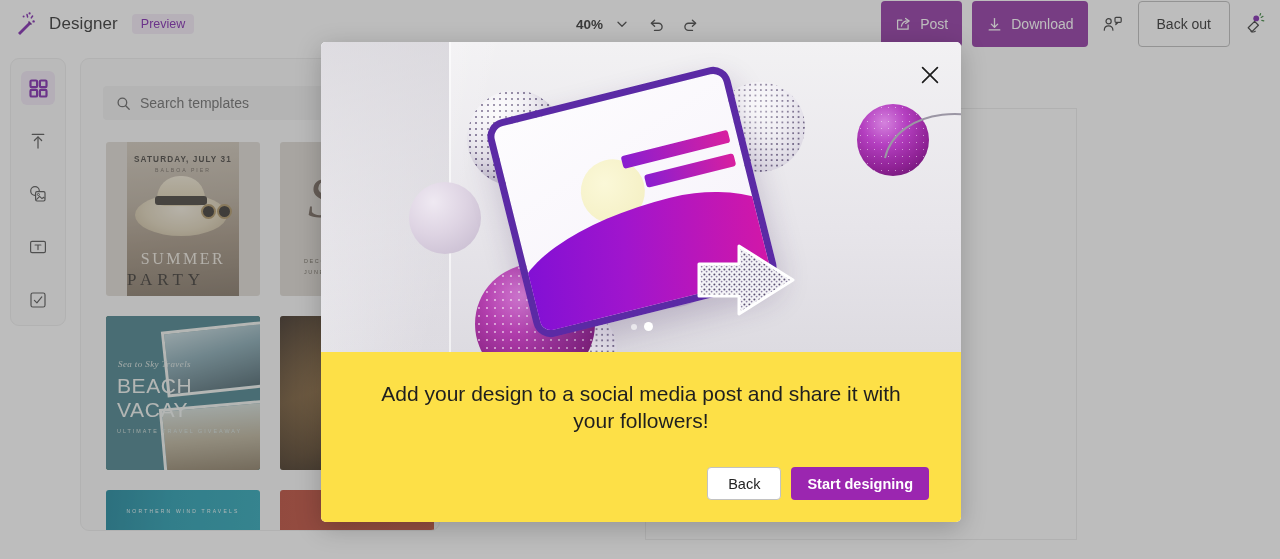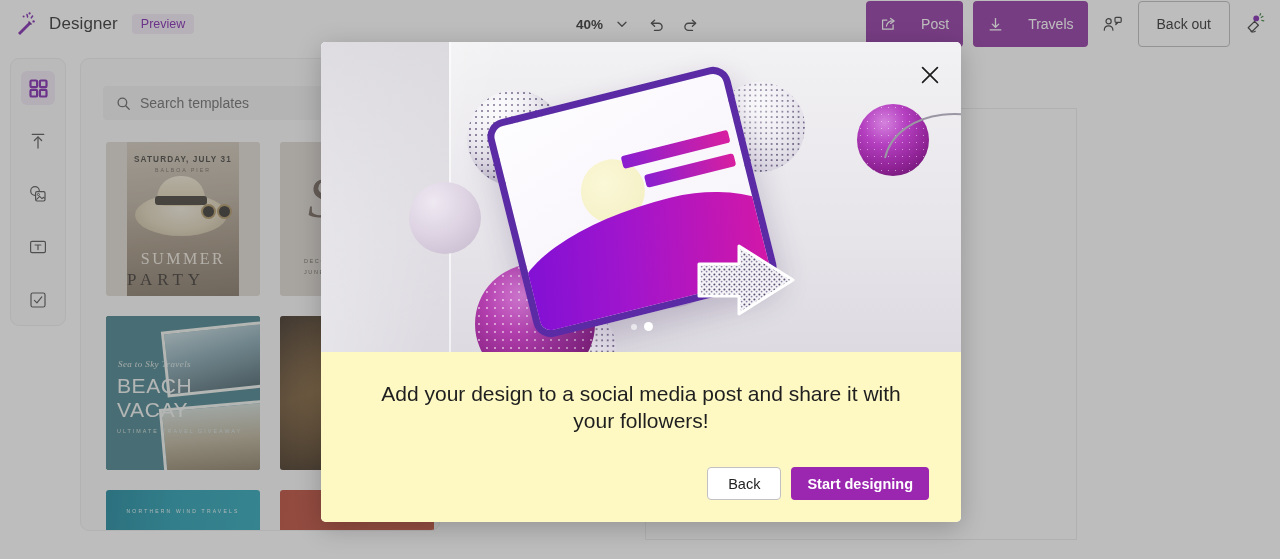--- a/index.html
+++ b/index.html
@@ -33,21 +33,21 @@
     width: 30px; height: 30px; display: flex; align-items: center;
     justify-content: center; border-radius: 4px; background: transparent;
     border: none; cursor: pointer;
   }
 
   .right-tools {
     position: absolute; right: 10px; top: 0; height: 48px;
     display: flex; align-items: center; gap: 10px;
   }
   .btn {
-    display: inline-flex; align-items: center; gap: 24px;
+    display: inline-flex; align-items: center; gap: 8px;
     height: 46px; border-radius: 4px; font-size: 14px; cursor: pointer;
     padding: 0 14px; border: none; white-space: nowrap;
   }
   .btn-primary { background: #8a2a9e; color: #fff; }
   .btn-ghost {
     background: #ffffff; color: #242424; border: 1px solid #b9b9b9;
     padding: 0 18px;
   }
   .plain-ic { background: transparent; border: none; cursor: pointer;
     width: 30px; height: 30px; display: flex; align-items: center;
@@ -222,21 +222,21 @@
     cursor:pointer; z-index: 14; display:flex; align-items:center; justify-content:center;
   }
   .dots { position:absolute; left:310px; bottom:21px; display:flex;
     align-items:center; gap:7px; z-index:13; }
   .dot { width:6px; height:6px; border-radius:50%; background:#ffffff;
     opacity:.6; cursor:pointer; }
   .dot.active { width:9px; height:9px; opacity:1; }
 
   .body {
     flex: 1; padding: 28px 32px 22px 32px; display:flex; flex-direction:column;
-    background:#fef9c3;
+    background:#fde047;
   }
   .headline {
     font-size: 21px; line-height: 27px; color: #1f1f1f; text-align:center;
     font-weight: 400; padding: 0 24px;
   }
   .actions { margin-top: auto; display:flex; justify-content:flex-end; gap: 10px; }
   .m-btn { height: 33px; border-radius: 4px; font-size: 14.5px; cursor:pointer;
     padding: 0 20px; border: none; display:inline-flex; align-items:center; }
   .m-back { background:#fff; color:#242424; border:1px solid #c2c2c2; }
   .m-start { background:#9b26b0; color:#fff; font-weight:600; padding:0 16px; }
@@ -292,21 +292,21 @@
         </svg>
         <span>Post</span>
       </button>
 
       <button class="btn btn-primary">
         <svg width="17" height="17" viewBox="0 0 17 17">
           <path d="M8.5 2.6 V11" fill="none" stroke="#fff" stroke-width="1.3" stroke-linecap="round"></path>
           <path d="M5.3 8.1 L8.5 11.3 L11.7 8.1" fill="none" stroke="#fff" stroke-width="1.3" stroke-linecap="round" stroke-linejoin="round"></path>
           <path d="M3.2 13.9 H13.8" fill="none" stroke="#fff" stroke-width="1.3" stroke-linecap="round"></path>
         </svg>
-        <span>Travels</span>
+        <span>Download</span>
       </button>
 
       <button class="plain-ic">
         <svg width="21" height="19" viewBox="0 0 21 19">
           <circle cx="6.6" cy="6.2" r="2.6" fill="none" stroke="#303030" stroke-width="1.2"></circle>
           <path d="M2.3 15.2 c0-2.7 1.9-4.3 4.3-4.3 s4.3 1.6 4.3 4.3" fill="none" stroke="#303030" stroke-width="1.2" stroke-linecap="round"></path>
           <rect x="13" y="2.4" width="6.2" height="5" rx="1.1" fill="none" stroke="#303030" stroke-width="1.2"></rect>
           <path d="M14.4 7.4 L13.8 9.6 L16.2 7.4" fill="none" stroke="#303030" stroke-width="1.2" stroke-linejoin="round"></path>
         </svg>
       </button>

